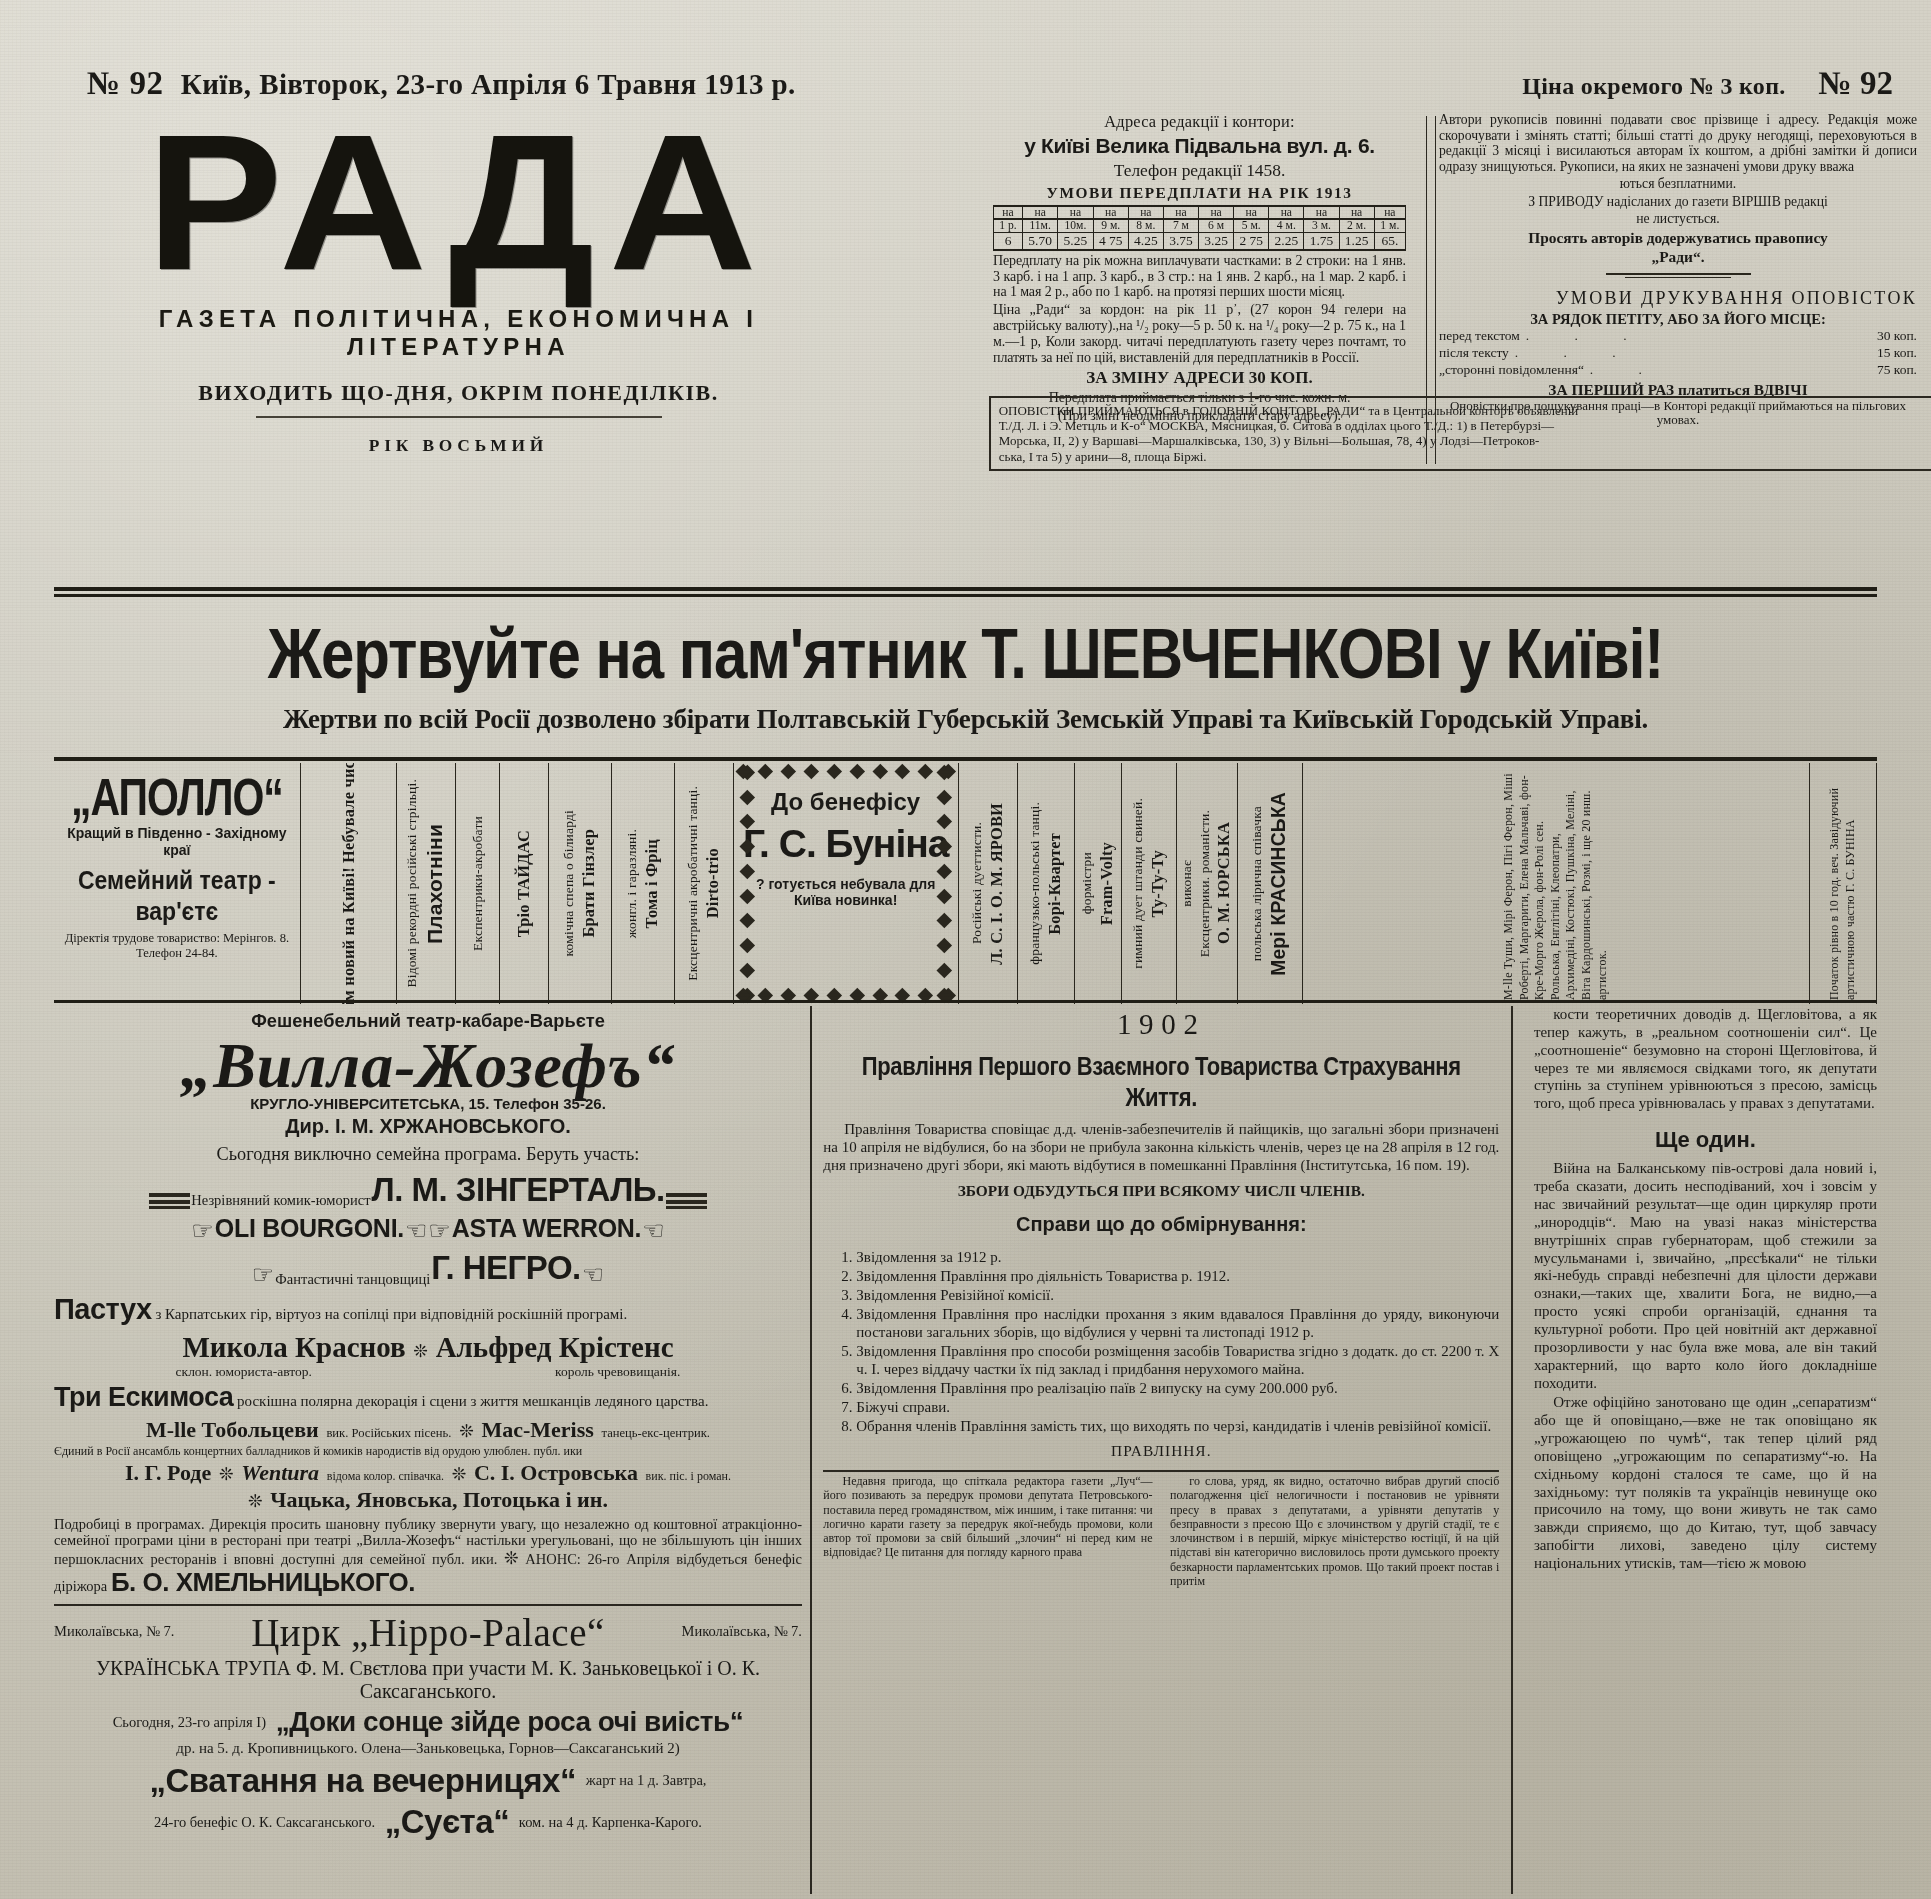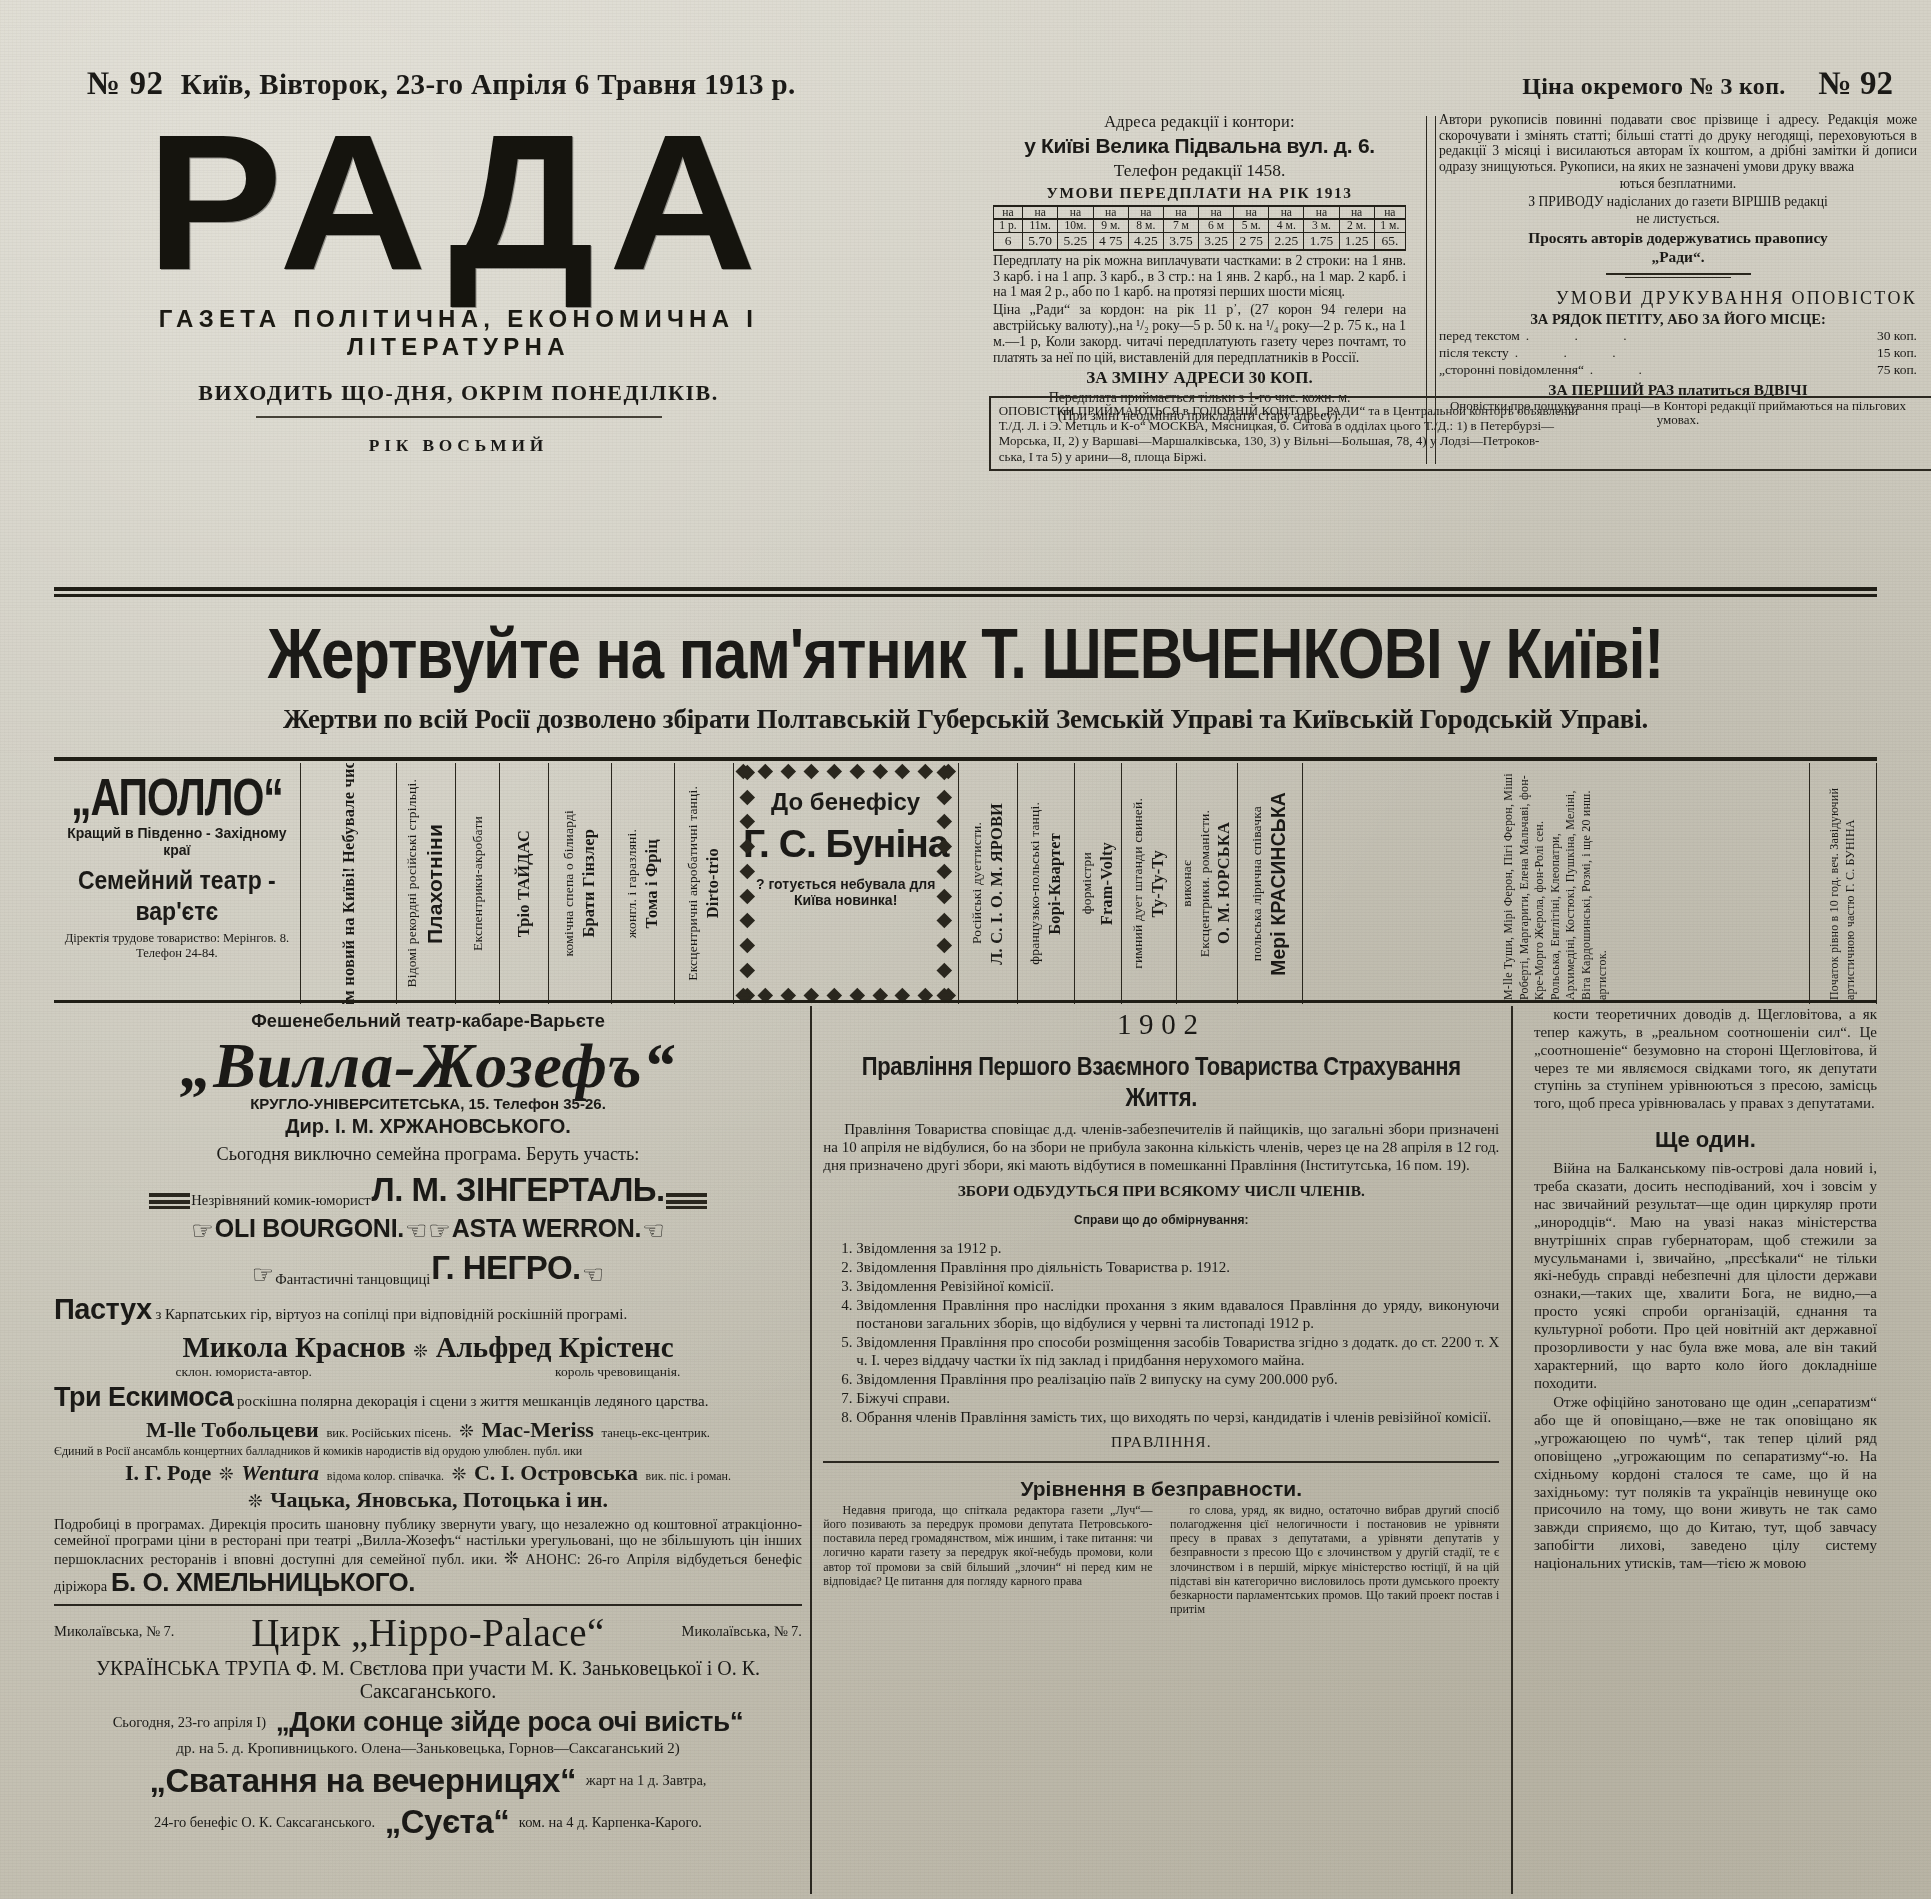--- a/index.html
+++ b/index.html
@@ -196,21 +196,21 @@
   .play-title.lg{font-size:33px}
   .play-note{font-size:14.5px;line-height:1.12;text-align:center}
   .play-sub{font-size:15px;text-align:center;line-height:1.15;margin-top:1.9px}
 
   
   #ins-year{text-align:center;font-family:"Liberation Serif",serif;font-size:29px;letter-spacing:7.7px;margin-top:1.9px}
   #ins-title{text-align:center;font-family:"Liberation Sans",sans-serif;font-weight:bold;font-size:22px;
     transform:scaleY(1.2);transform-origin:center top;margin-top:9.7px;letter-spacing:-0.4px}
   #ins-body{font-size:15px;line-height:1.2;text-align:justify;margin-top:17.4px}
   #ins-allnote{text-align:center;font-weight:bold;font-size:15.4px;margin-top:7.7px}
-  #agenda-h{text-align:center;font-family:"Liberation Sans",sans-serif;font-weight:bold;font-size:12px;margin-top:13.5px}
+  #agenda-h{text-align:center;font-family:"Liberation Sans",sans-serif;font-weight:bold;font-size:20px;margin-top:13.5px}
   ol#agenda{margin:11.6px 0 0 0;padding-left:33px;font-size:15px;line-height:1.2;text-align:justify}
   ol#agenda li{margin-bottom:1px}
   #ins-sign{text-align:center;font-size:15.4px;letter-spacing:1px;margin-top:7.7px}
   #mid-art-h{text-align:center;font-family:"Liberation Sans",sans-serif;font-weight:bold;font-size:21px;margin-top:13.5px}
   #mid-art-body{font-size:12px;line-height:1.19;text-align:justify;margin-top:2px;column-count:2;column-gap:17.4px}
   .midsep{border-top:2.9px double #2b2820;margin-top:9.7px}
 
   
   #right-body{font-size:15px;line-height:1.19;text-align:justify}
   .r-head{text-align:center;font-family:"Liberation Sans",sans-serif;font-weight:bold;font-size:22px;margin:13.5px 0 7.7px}
@@ -646,21 +646,20 @@
         <li>Звідомлення Ревізійної комісії.</li>
         <li>Звідомлення Правління про наслідки прохання з яким вдавалося Правління до уряду, виконуючи постанови загальних зборів, що відбулися у червні та листопаді 1912 р.</li>
         <li>Звідомлення Правління про способи розміщення засобів Товариства згідно з додатк. до ст. 2200 т. Х ч. І. через віддачу частки їх під заклад і придбання нерухомого майна.</li>
         <li>Звідомлення Правління про реалізацію паїв 2 випуску на суму 200.000 руб.</li>
         <li>Біжучі справи.</li>
         <li>Обрання членів Правління замість тих, що виходять по черзі, кандидатів і членів ревізійної комісії.</li>
       </ol>
       <div id="ins-sign">ПРАВЛІННЯ.</div>
 
       <div class="midsep"></div>
-      <div id="mid-art-h">Урівнення в безправности.</div>
       <div id="mid-art-body">
         <p>Недавня пригода, що спіткала редактора газети „Луч“—його позивають за передрук промови депутата Петровського-поставила перед громадянством, між иншим, і таке питання: чи логично карати газету за передрук якої-небудь промови, коли автор тої промови за свій більший „злочин“ ні перед ким не відповідає? Це питання для погляду карного права</p>
         <p>го слова, уряд, як видно, остаточно вибрав другий спосіб полагодження цієї нелогичности і постановив не урівняти пресу в правах з депутатами, а урівняти депутатів у безправности з пресою Що є злочинством у другій стадії, те є злочинством і в першій, міркує міністерство юстіції, й на цій підставі він категорично висловилось проти думського проекту безкарности парламентських промов. Що такий проект постав і притім</p>
       </div>
     </div>
 
     <div id="col-right">
       <div id="right-body">
         <p>кости теоретичних доводів д. Щегловітова, а як тепер кажуть, в „реальном соотношеніи сил“. Це „соотношеніе“ безумовно на стороні Щегловітова, й через те ми являємося свідками того, як депутати ступінь за ступінем урівнюються з пресою, замісць того, щоб преса урівнювалась у правах з депутатами.</p>
         <div class="r-head">Ще один.</div>

